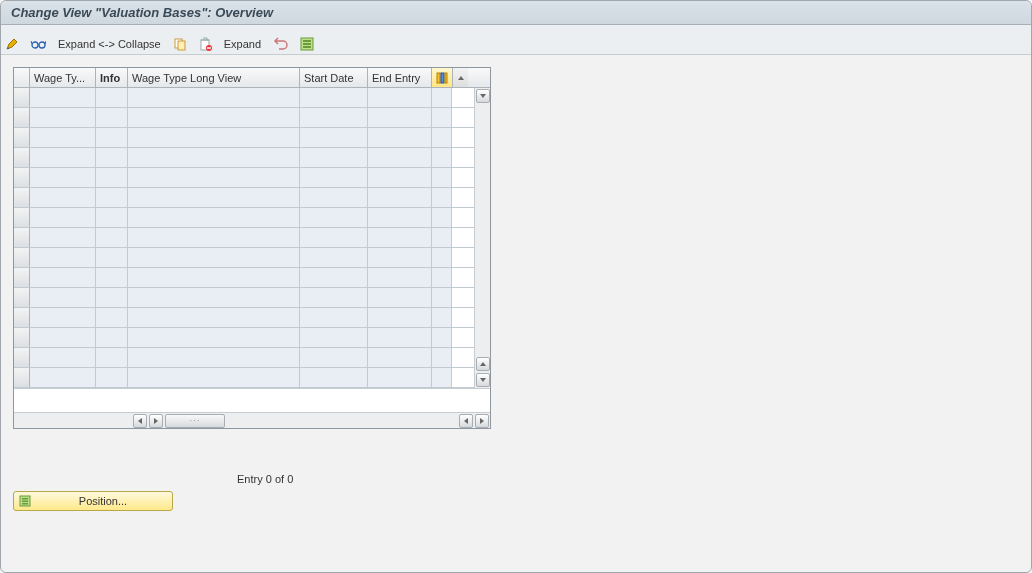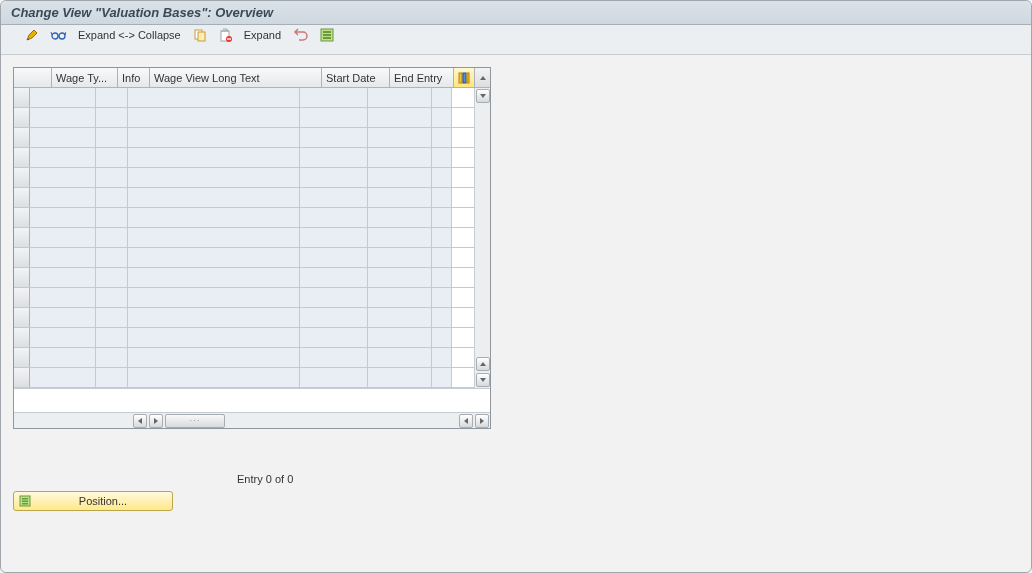--- a/index.html
+++ b/index.html
@@ -2,32 +2,32 @@
 <html><head>
 <meta charset="utf-8">
 <style>
   * { box-sizing: border-box; margin: 0; padding: 0; font-family: Arial, sans-serif; font-size: 11px; }
   html, body { width: 1032px; height: 573px; overflow: hidden; background: #f2f2f2; }
   .outer { width: 1032px; height: 573px; border: 1px solid #a0a6ac; border-radius: 6px; background: #f2f2f2; position: relative; }
 
   .title-bar { height: 24px; background: linear-gradient(#d9e2e8, #cfd8df); border-bottom: 1px solid #a6aeb7; display: flex; align-items: center; padding-left: 10px; border-radius: 6px 6px 0 0;}
   .title-text { font-size: 13px; font-weight: bold; font-style: italic; color: #3b4a57; }
 
-  .toolbar { height: 30px; display: flex; align-items: flex-start; padding-left: 20px; gap: 3px; border-bottom: 1px solid #c7ccd0; background: #eceff1; }
+  .toolbar { height: 30px; display: flex; align-items: flex-end; padding-left: 0; gap: 3px; border-bottom: 1px solid #c7ccd0; background: #eceff1; }
   .tb-btn { height: 20px; min-width: 20px; display: inline-flex; align-items: center; justify-content: center; border: 1px solid transparent; border-radius: 3px; padding: 0 3px; cursor: default; }
   .tb-text { color: #333; padding: 0 4px; }
 
   .content { padding: 12px; }
 
   .grid-wrapper { width: 478px; border: 1px solid #8f979e; background: #fff; position: relative; }
-  .grid-header-row { display: flex; height: 20px; background: linear-gradient(#f8f9fa, #e5e8eb); border-bottom: 1px solid #adb3ba; justify-content: flex-end; }
+  .grid-header-row { display: flex; height: 20px; background: linear-gradient(#f8f9fa, #e5e8eb); border-bottom: 1px solid #adb3ba; }
   .grid-corner { width: 16px; border-right: 1px solid #adb3ba; }
   .grid-col-head { border-right: 1px solid #adb3ba; display: flex; align-items: center; padding: 0 4px; color: #333; white-space: nowrap; overflow: hidden;}
   .col-wage { width: 66px; }
-  .col-info { width: 32px; }
+  .col-info { width: 32px; font-weight: bold; }
   .col-long { width: 172px; }
   .col-start { width: 68px; }
   .col-end { width: 64px; }
   .col-config { width: 20px; background: linear-gradient(#fff7d0, #ffe680); display:flex; align-items:center; justify-content:center; }
   .col-scroll-top { width: 16px; background: linear-gradient(#f3f3f3,#dedede); display:flex; align-items:center; justify-content:center; border-left:1px solid #adb3ba; }
 
   .grid-body { display: flex; }
   .grid-rows-area { flex: 1; }
   .grid-row { display: flex; height: 20px; border-bottom: 1px solid #c2cad1; }
   .row-head { width: 16px; background: linear-gradient(#f2f3f4,#dcdfe2); border-right: 1px solid #adb3ba; }
@@ -111,21 +111,21 @@
     </span>
   </div>
 
   <div class="content">
     <div class="grid-wrapper">
 
       <div class="grid-header-row">
         <div class="grid-corner"></div>
         <div class="grid-col-head col-wage">Wage Ty...</div>
         <div class="grid-col-head col-info">Info</div>
-        <div class="grid-col-head col-long">Wage View Long Text</div>
+        <div class="grid-col-head col-long">Wage Type Long View</div>
         <div class="grid-col-head col-start">Start Date</div>
         <div class="grid-col-head col-end">End Entry</div>
         <div class="col-config">
           <svg width="12" height="12">
               <rect x="1" y="1" width="3" height="10" fill="#f8c030" stroke="#b88000"></rect>
               <rect x="5" y="1" width="3" height="10" fill="#5090e0" stroke="#2050a0"></rect>
               <rect x="9" y="1" width="2" height="10" fill="#f8c030" stroke="#b88000"></rect>
             </svg>
         </div>
         <div class="col-scroll-top">

